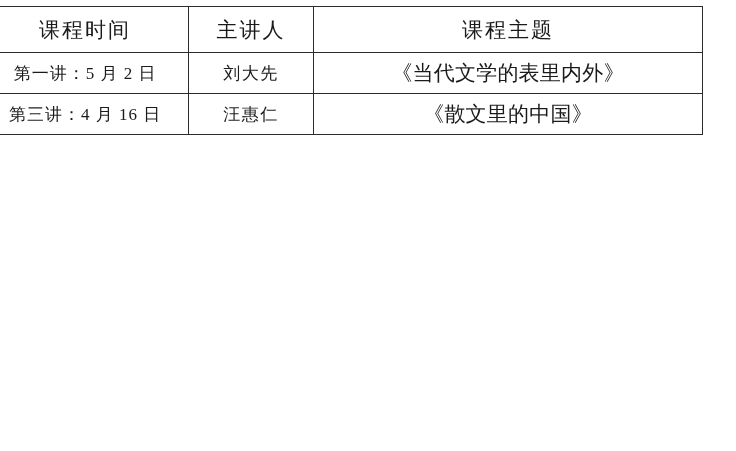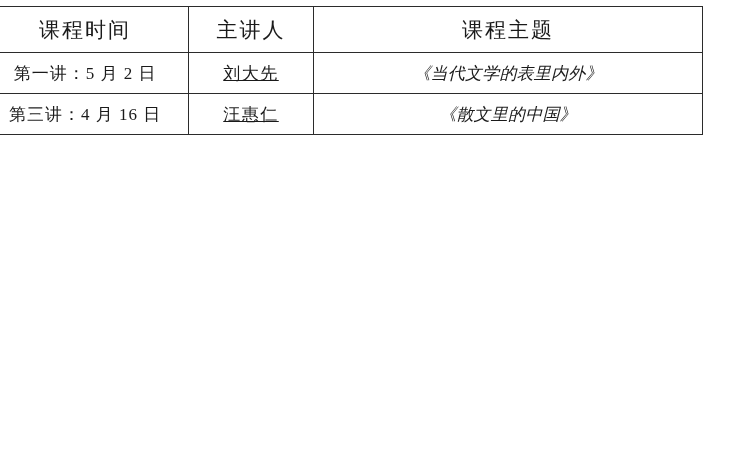--- a/index.html
+++ b/index.html
@@ -45,31 +45,29 @@
     font-size: 21px;
     font-weight: bold;
     letter-spacing: 2px;
   }
   tbody td {
     height: 40px;
     font-size: 17px;
     letter-spacing: 0.5px;
   }
   tbody td.topic {
-    font-size: 17px;
+    font-size: 21px;
     letter-spacing: 0.2px;
     white-space: nowrap;
-    font-style: italic;
   }
   tbody td.time {
     letter-spacing: 1px;
   }
   tbody td.person {
     letter-spacing: 1.5px;
-    text-decoration: underline;
   }
 </style>
 </head>
 <body>
 
 <div class="sheet">
   <table class="schedule">
     <thead>
       <tr>
         <th class="col-time">课程时间</th>

